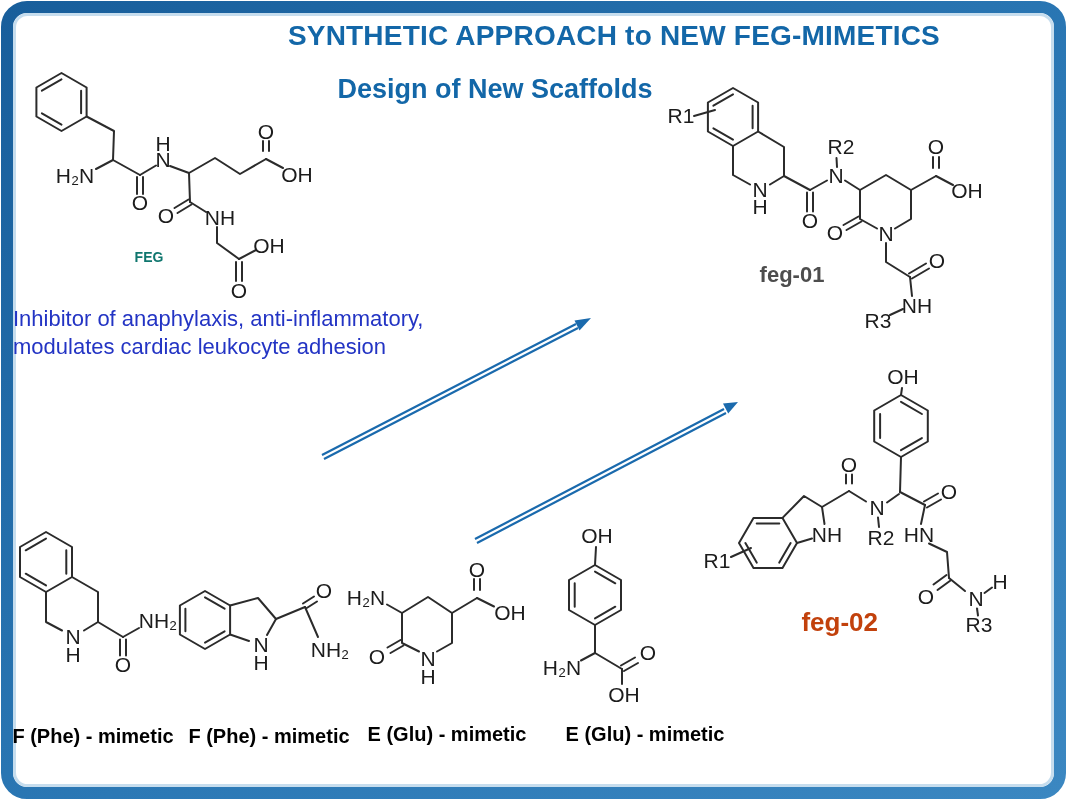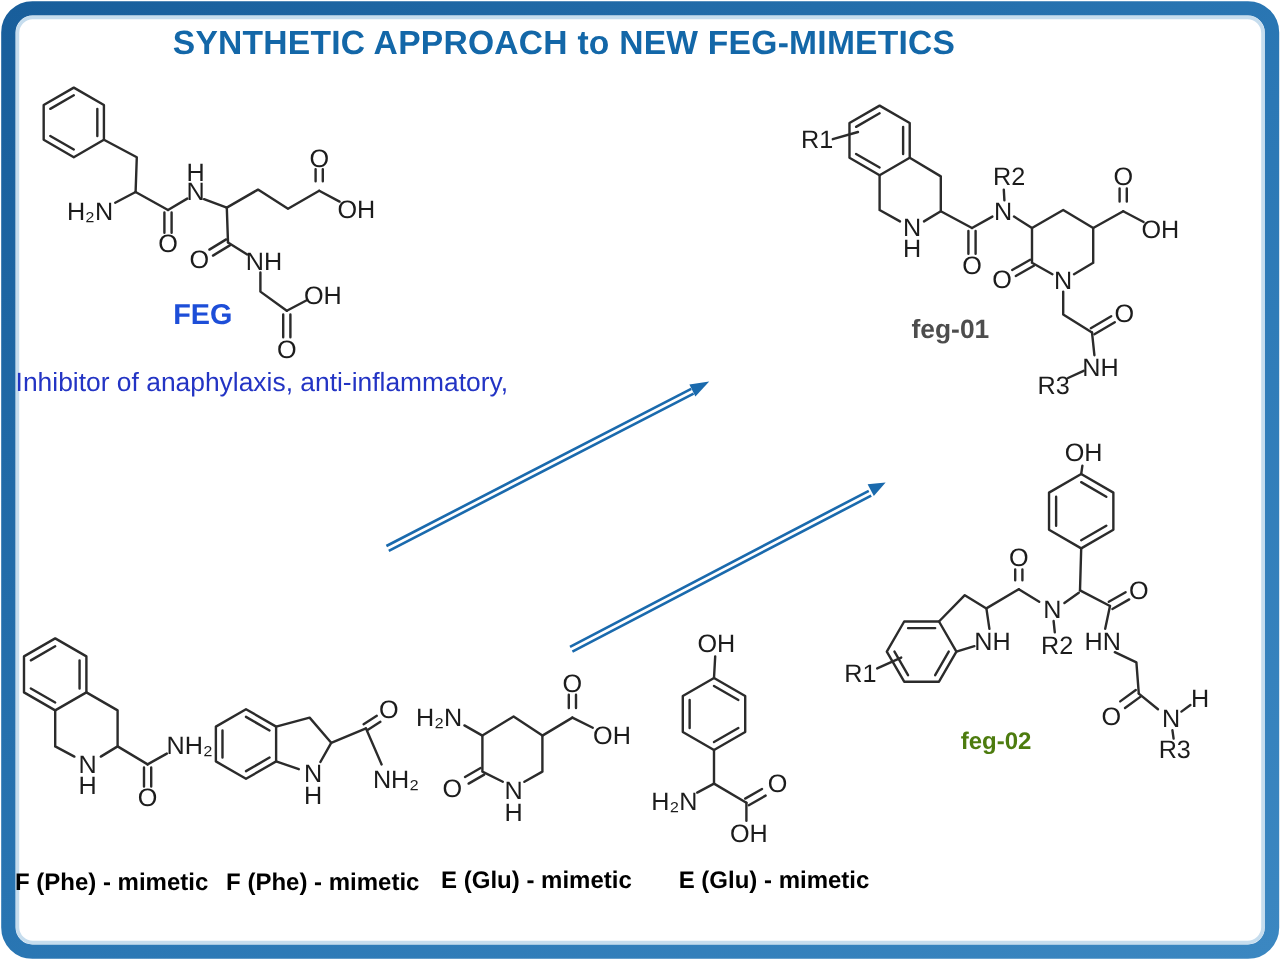--- a/index.html
+++ b/index.html
@@ -6,35 +6,35 @@
   #stage{
     position:relative;
     width:1067px;height:800px;
     background:#ffffff;
     font-family:"Liberation Sans", sans-serif;
     overflow:hidden;
   }
   #scene{position:absolute;left:0;top:0;width:1067px;height:800px;}
   .txt{position:absolute;white-space:nowrap;}
   .title{
-    left:0;top:20px;width:940px;text-align:center;
+    left:0;top:20px;width:940px;text-align:right;
     font-size:28px;font-weight:bold;color:#1367a8;letter-spacing:.2px;
   }
   .subtitle{
     left:0;top:74px;width:990px;text-align:center;
     font-size:27px;font-weight:bold;color:#1367a8;
   }
   .desc{
     left:13px;top:305px;
     font-size:22px;line-height:28px;color:#2334c4;white-space:normal;width:430px;
   }
   .cap{font-weight:bold;color:#000000;text-align:center;}
-  .cap-feg{left:132px;top:249px;width:74px;font-size:24px;color:#1d4ed8;}
+  .cap-feg{left:112px;top:249px;width:74px;font-size:14px;color:#0f766e;}
   .cap-feg01{left:744px;top:262px;width:96px;font-size:22px;color:#4d4d4d;}
-  .cap-feg02{left:782px;top:607px;width:96px;font-size:20px;color:#4d7c0f;}
+  .cap-feg02{left:782px;top:607px;width:96px;font-size:26px;color:#c2410c;text-align:right;}
   .cap-f1{left:4px;top:725px;width:178px;font-size:20px;}
   .cap-f2{left:180px;top:725px;width:178px;font-size:20px;}
   .cap-e1{left:353px;top:723px;width:188px;font-size:20px;}
   .cap-e2{left:551px;top:723px;width:188px;font-size:20px;}
   .bond{stroke:#2b2b2b;stroke-width:2;fill:none;stroke-linecap:round;stroke-linejoin:round;}
   .atom{font-family:"Liberation Sans", sans-serif;font-size:21px;fill:#1c1c1c;text-anchor:middle;}
   .arrowline{stroke:#1a6aad;stroke-width:2.2;fill:none;}
   .arrowhead{fill:#1a6aad;stroke:none;}
 </style>
 </head>
@@ -214,23 +214,25 @@
     <g>
       <path class="arrowline" d="M475,539 L724,409 M477,543 L726,413"></path>
       <polygon class="arrowhead" points="738,402 728.2,413.4 723,403.6"></polygon>
     </g>
 
     <rect x="7" y="7" width="1053" height="786" rx="20" fill="none" stroke="url(#frameGrad)" stroke-width="12"></rect>
     <rect x="14.5" y="14.5" width="1038" height="771" rx="13" fill="none" stroke="#bcd7eb" stroke-width="3" opacity="0.85"></rect>
   </svg>
 
   <div class="txt title">SYNTHETIC APPROACH to NEW FEG-MIMETICS</div>
+  <div class="txt subtitle">Design of New Scaffolds</div>
 
   <div class="txt desc">
     <div>Inhibitor of anaphylaxis, anti-inflammatory,</div>
+    <div>modulates cardiac leukocyte adhesion</div>
   </div>
 
   <div class="txt cap cap-feg">FEG</div>
   <div class="txt cap cap-feg01">feg-01</div>
   <div class="txt cap cap-feg02">feg-02</div>
   <div class="txt cap cap-f1">F (Phe) - mimetic</div>
   <div class="txt cap cap-f2">F (Phe) - mimetic</div>
   <div class="txt cap cap-e1">E (Glu) - mimetic</div>
   <div class="txt cap cap-e2">E (Glu) - mimetic</div>
 

